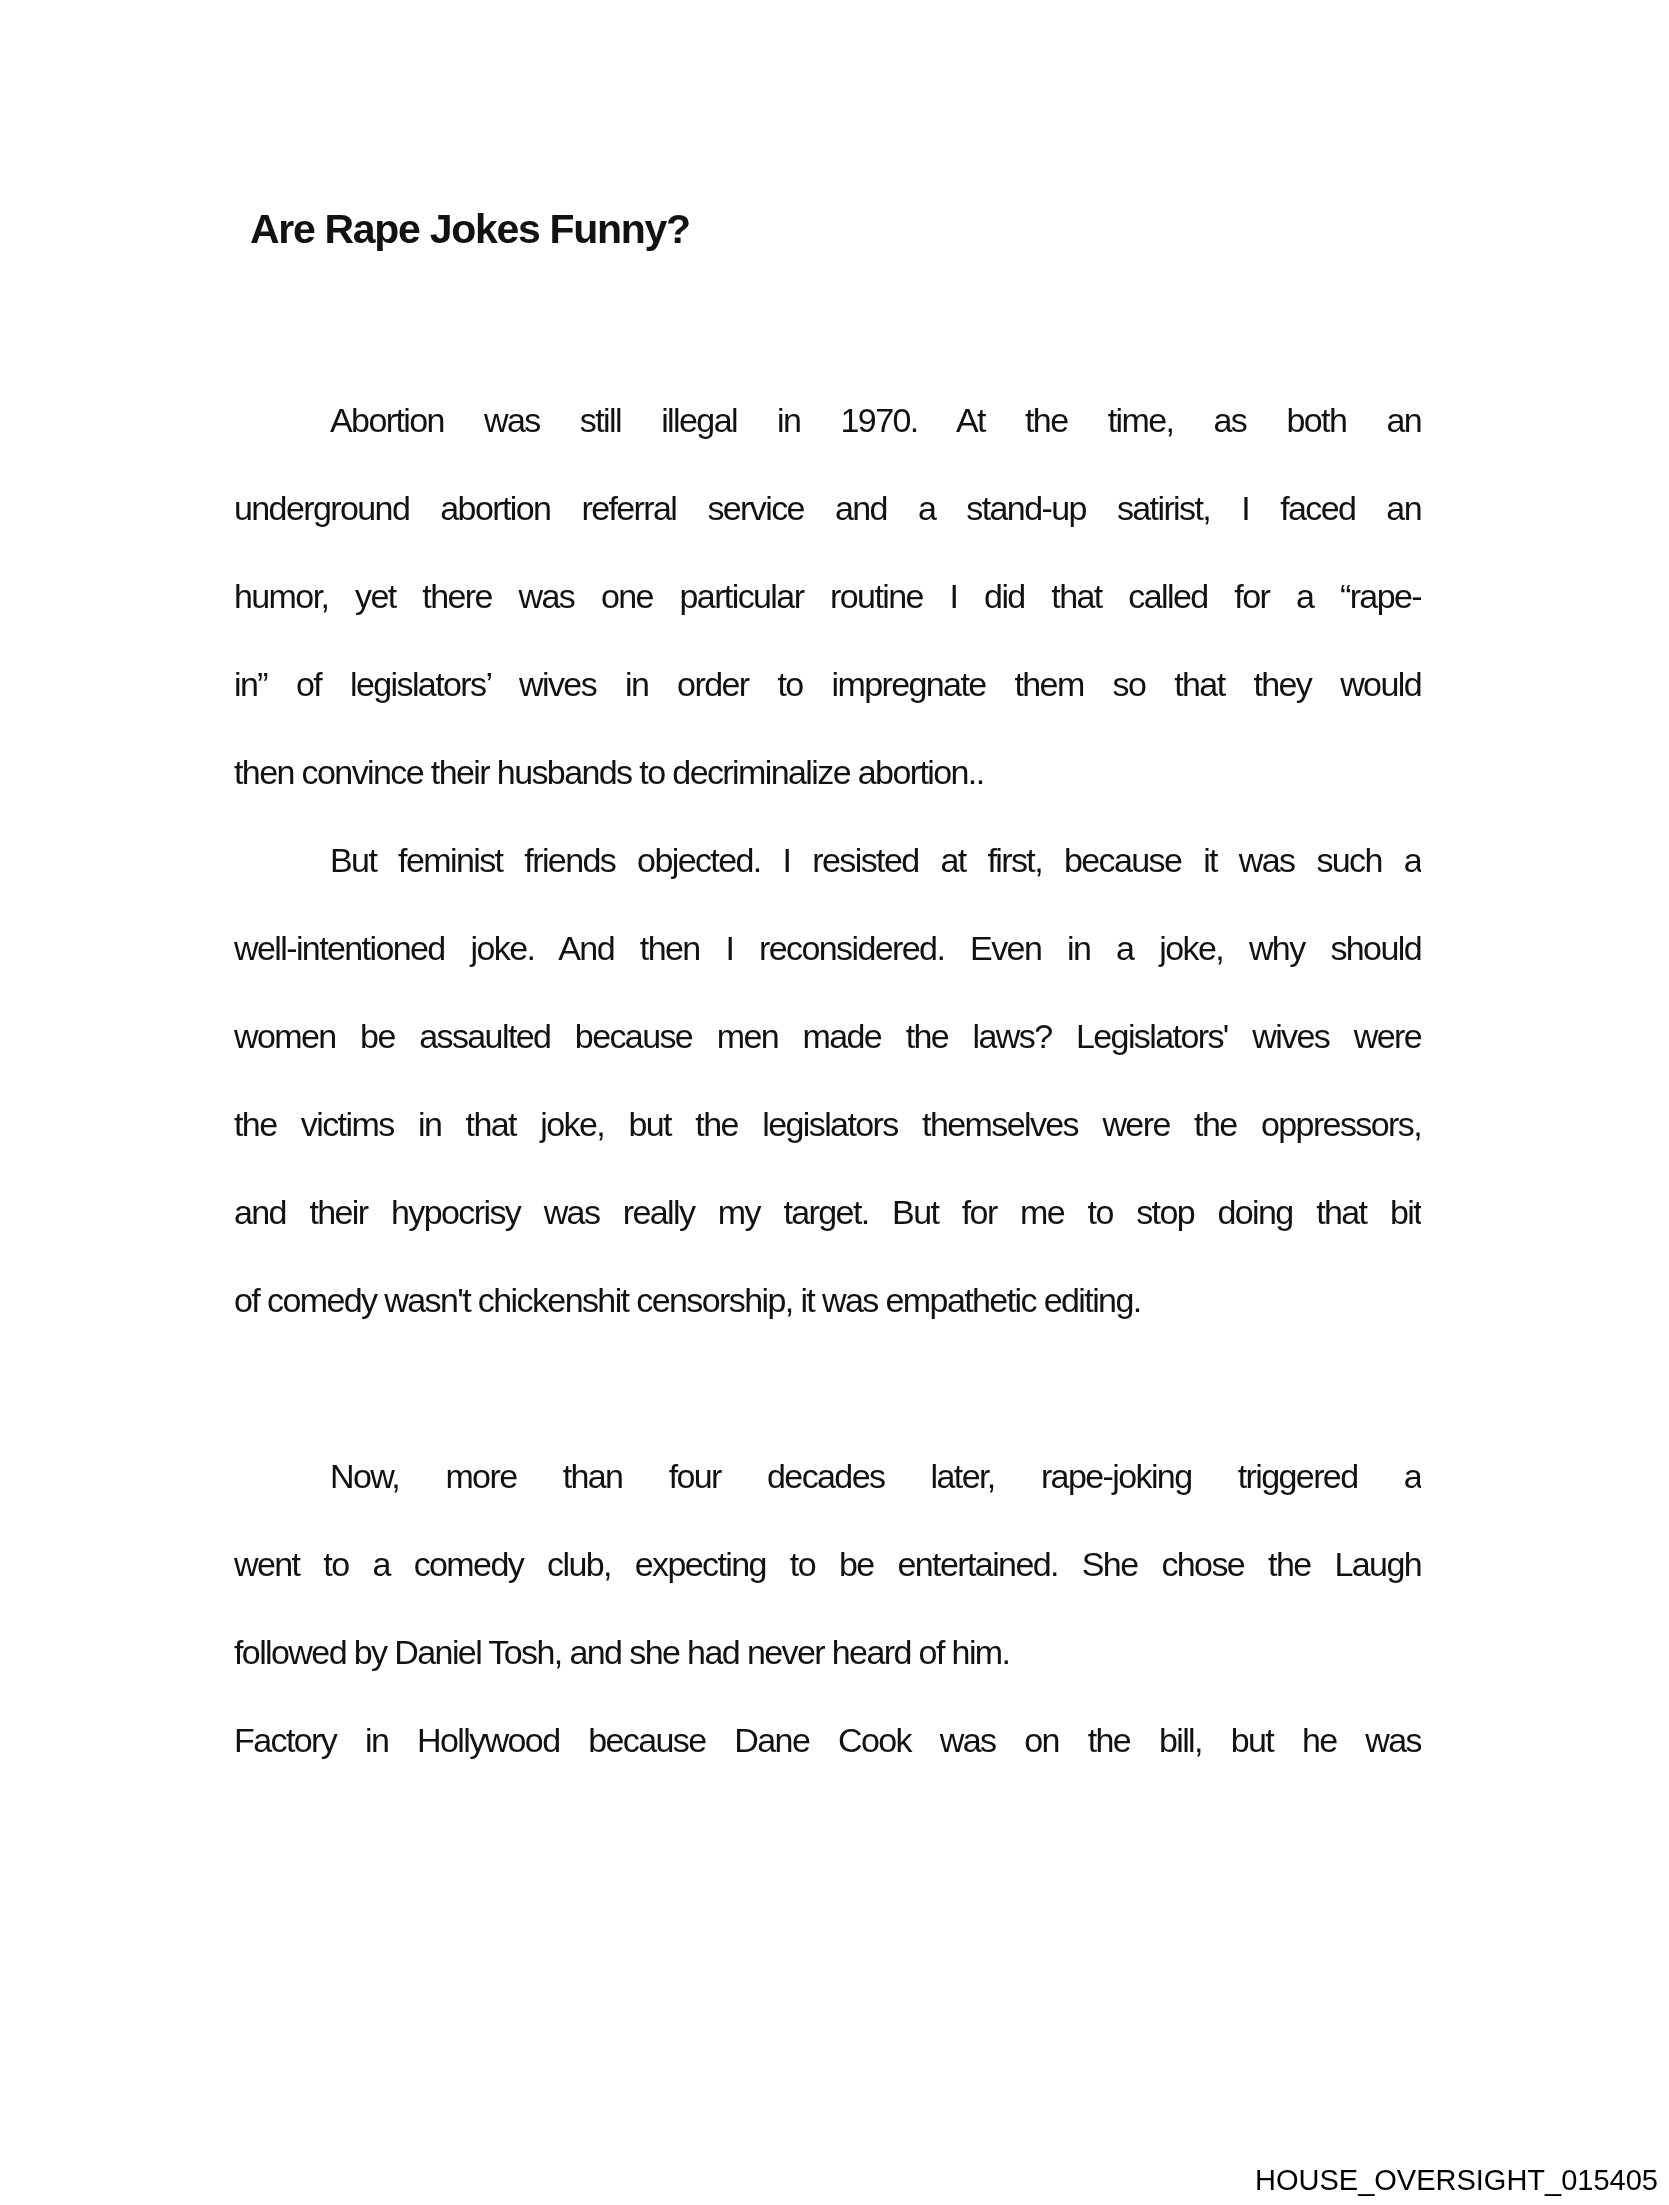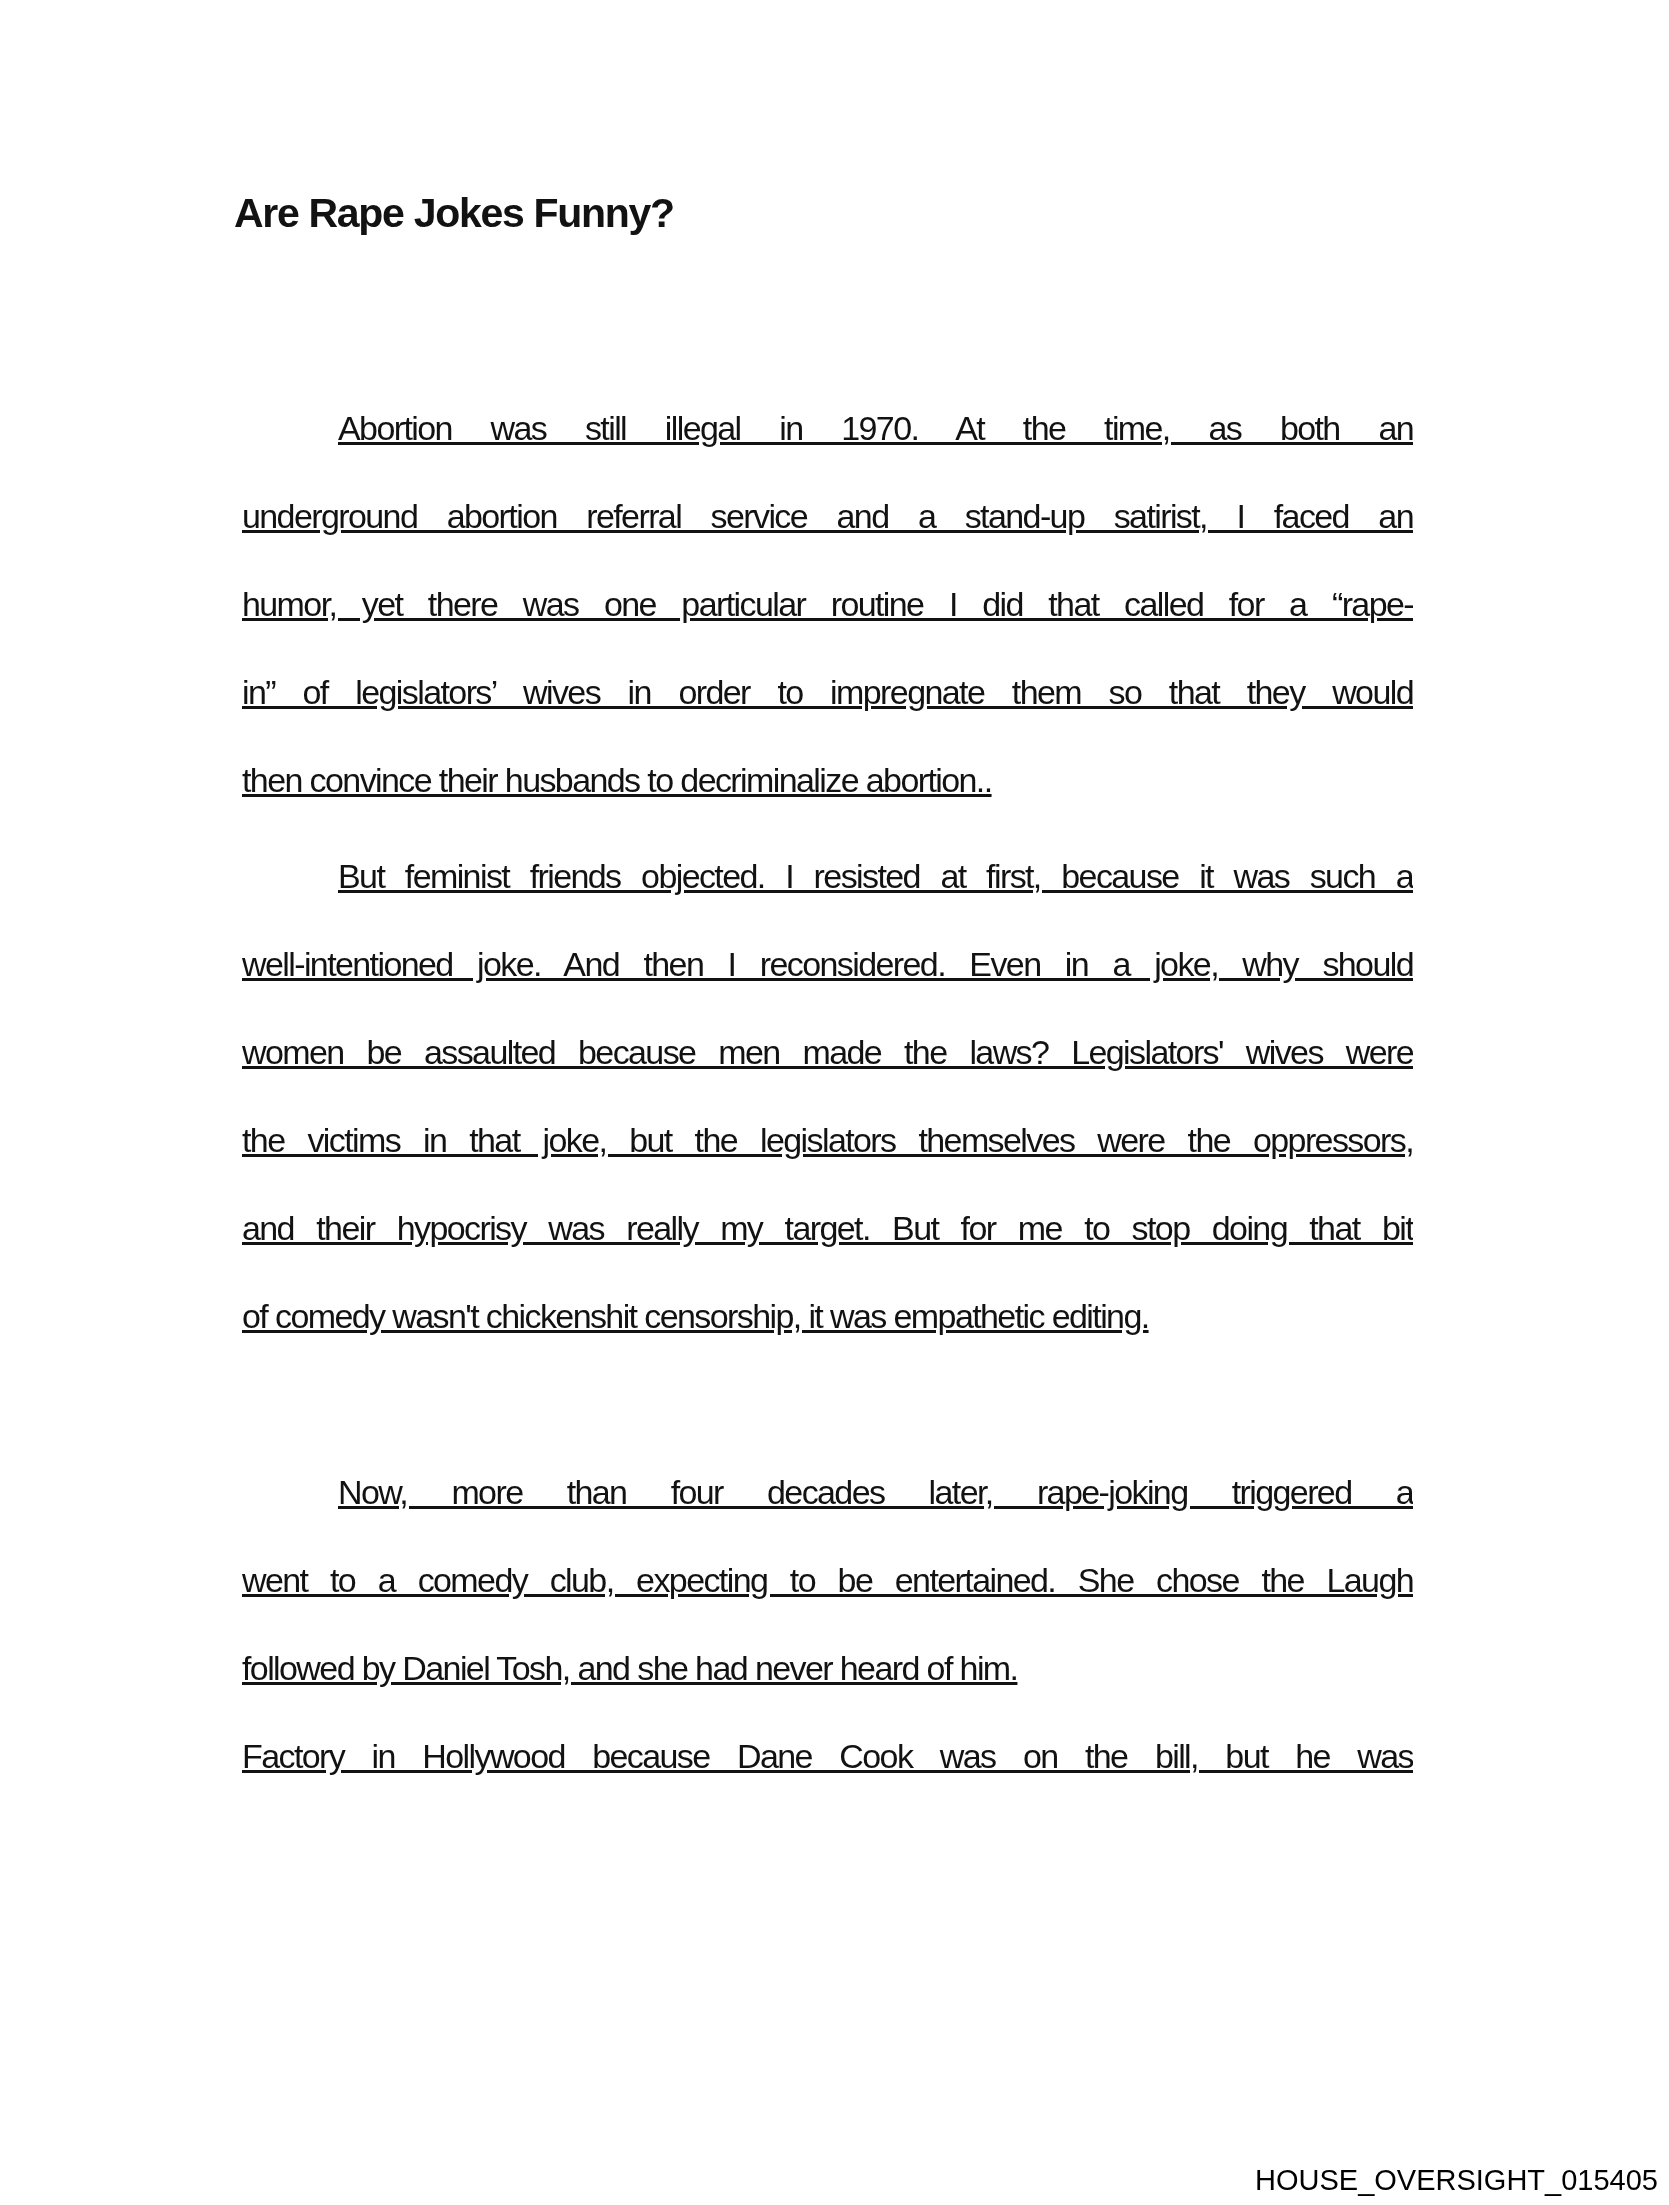--- a/index.html
+++ b/index.html
@@ -13,40 +13,39 @@
     height: 2205px;
     background: var(--bg-color, #ffffff);
     overflow: hidden;
     font-family: "Liberation Sans", sans-serif;
     color: var(--text-color, #111111);
   }
   .title {
     position: absolute;
     left: 234px;
     top: 192px;
-    margin: 0;
+    margin: 16px;
     font-size: 41px;
     line-height: 43px;
     font-weight: bold;
     letter-spacing: -1.3px;
     color: var(--text-color, #111111);
     text-align: center;
   }
   .body-text {
     position: absolute;
     left: 234px;
     top: 376px;
     width: 1187px;
     font-size: 34px;
     letter-spacing: -1.6px;
     color: var(--text-color, #111111);
   }
   .para {
-    margin: 8px;
-    text-decoration: underline;
+    margin: 0;
   }
   .para.gap {
     margin-top: 88px;
   }
   .line {
     height: 88px;
     line-height: 88px;
     overflow: hidden;
     text-align: justify;
     text-align-last: justify;

